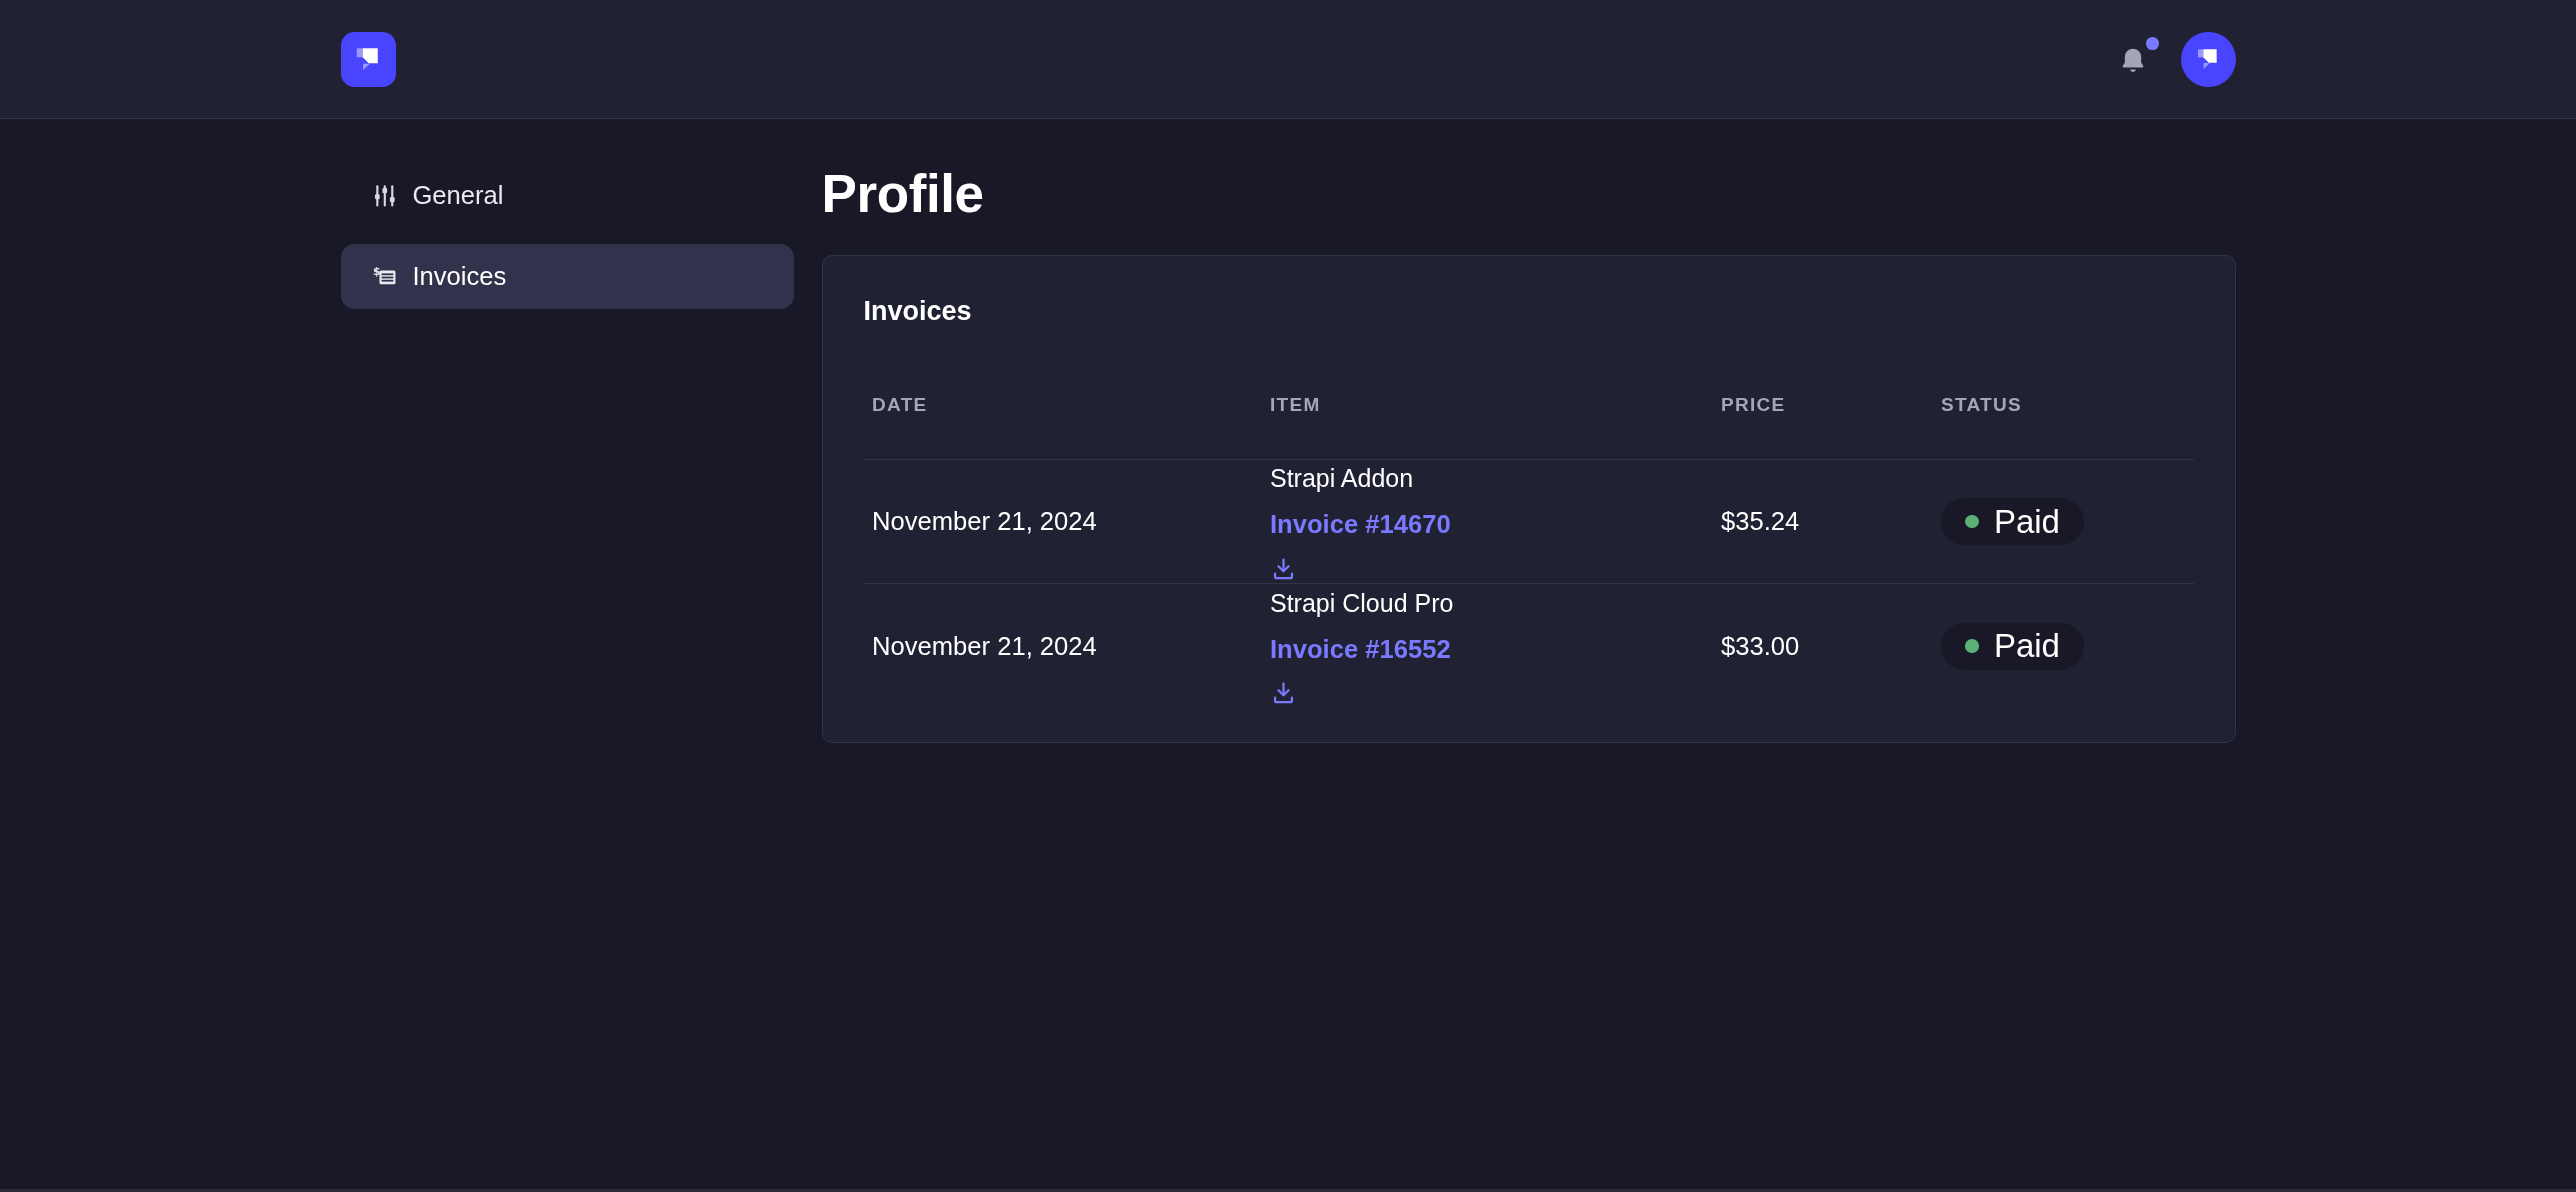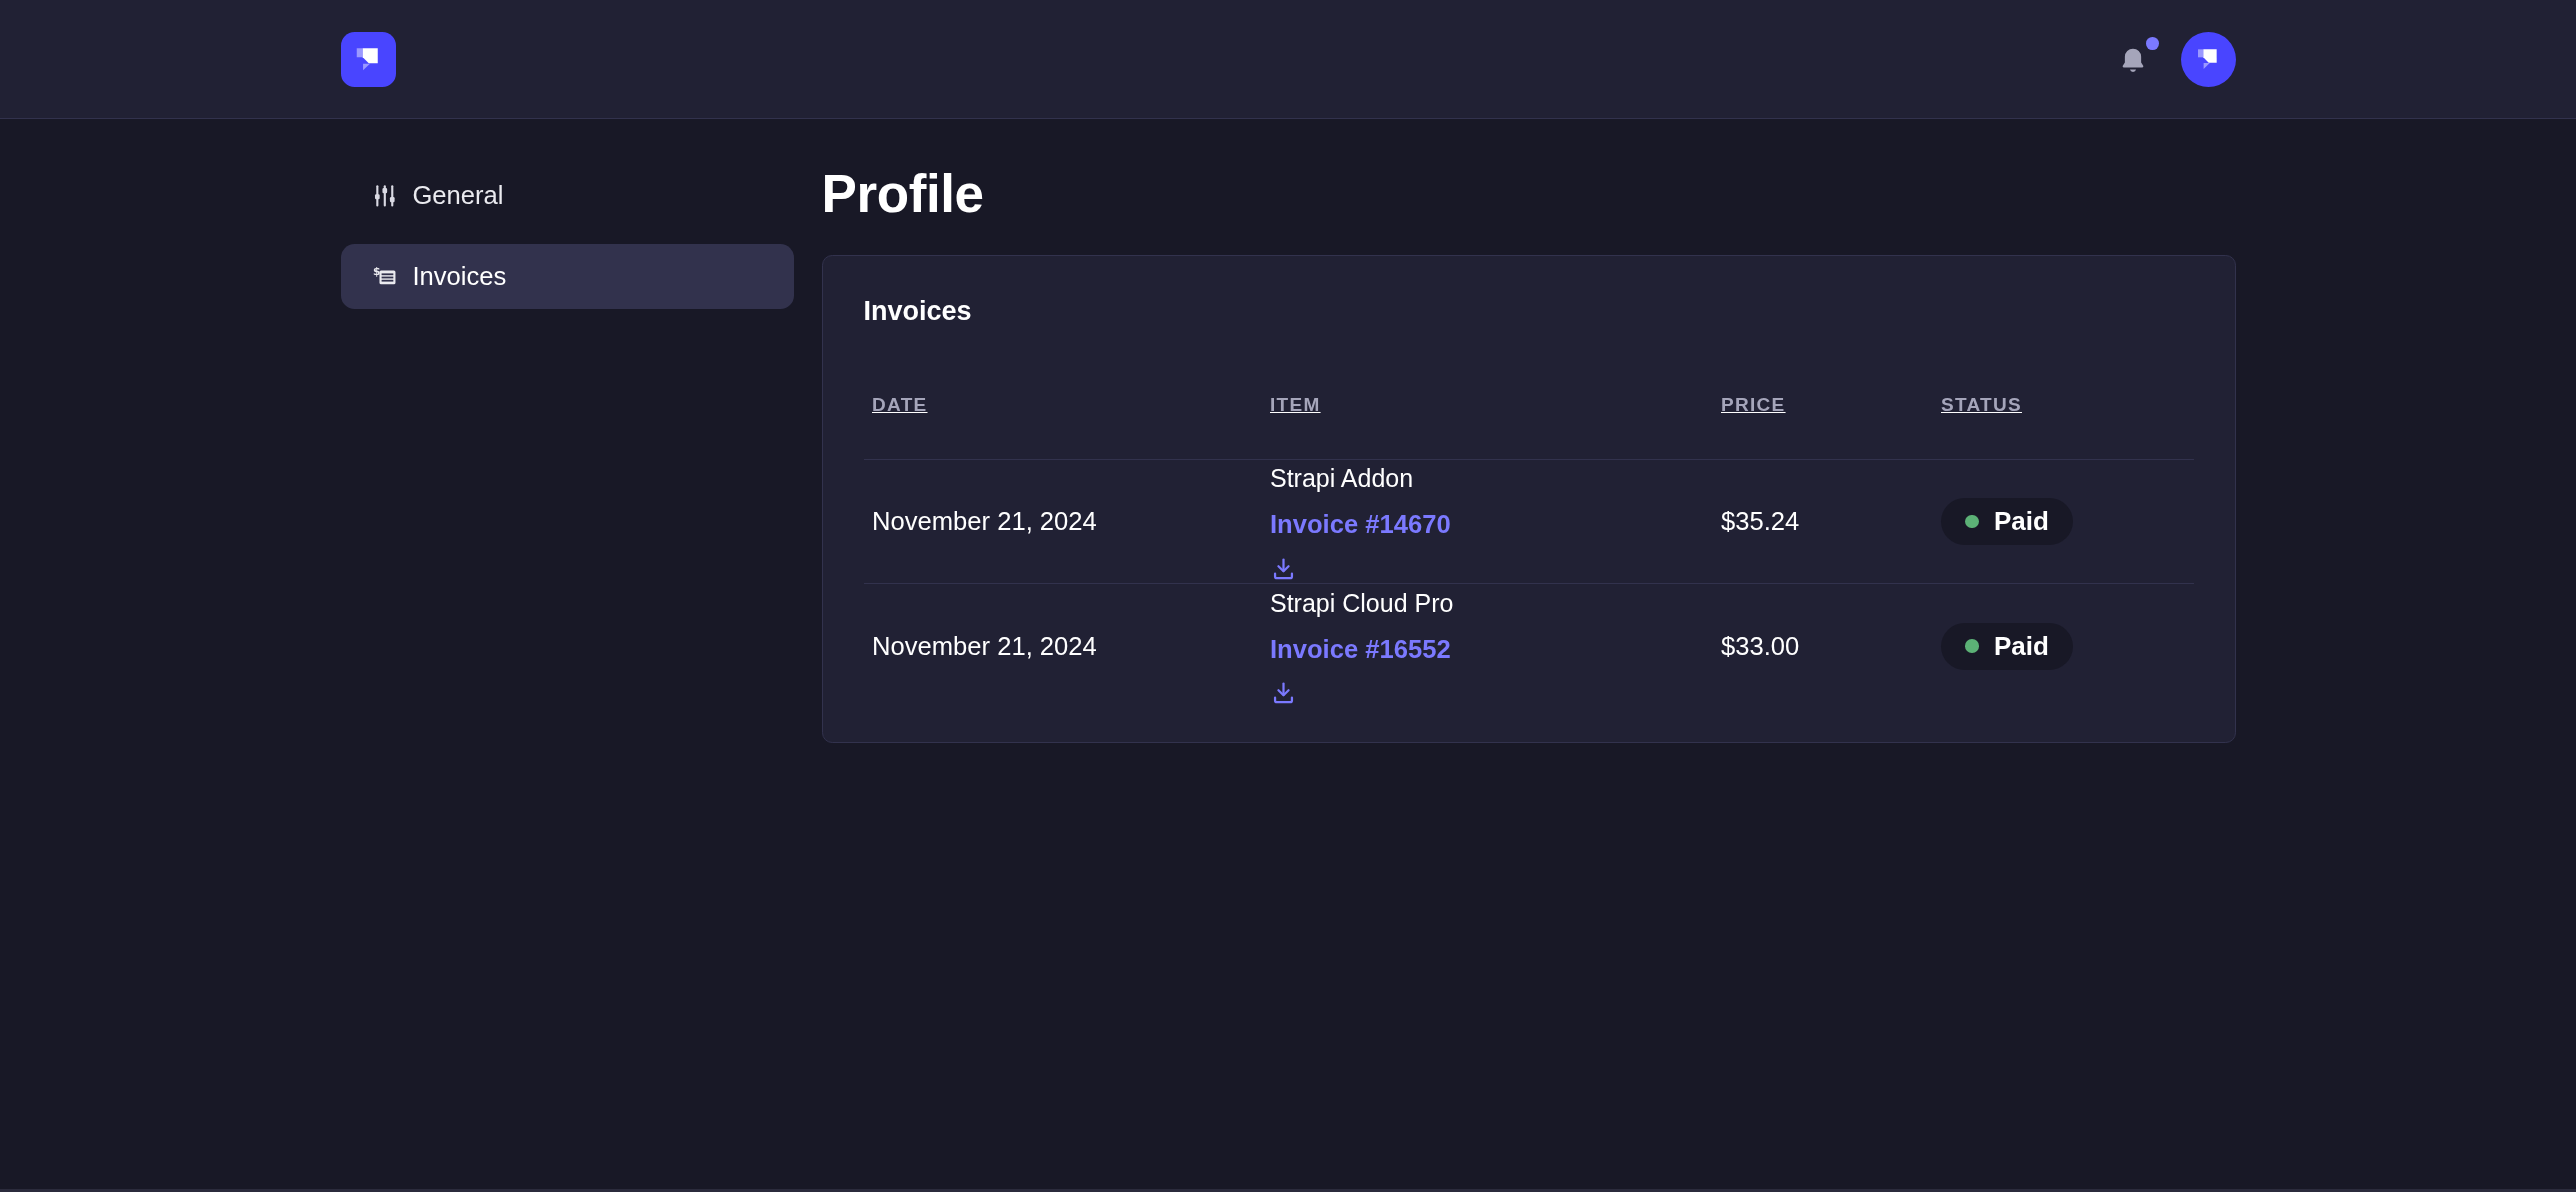--- a/index.html
+++ b/index.html
@@ -98,21 +98,20 @@
     line-height: 36px;
     color: #ffffff;
   }
   .thead, .trow {
     display: grid;
     grid-template-columns: 398px 451px 220px 1fr;
   }
   .thead {
     padding: 65px 0 43px;
     border-bottom: 0.9px solid #32324d;
-    text-decoration: underline;
   }
   .th {
     font-size: 19px;
     font-weight: 700;
     letter-spacing: 1.3px;
     color: #a5a5ba;
     padding-left: 8.5px;
     text-transform: uppercase;
   }
   .trow {
@@ -134,23 +133,22 @@
   .download-btn { width: 27px; height: 27px; cursor: pointer; display: flex; }
   .download-btn svg { width: 27px; height: 27px; }
   .status-badge {
     display: inline-flex;
     align-items: center;
     gap: 15.3px;
     height: 47px;
     padding: 0 24px;
     background: #181826;
     border-radius: 24px;
-    font-size: 26px;
-    color: #ffffff;
-    font-weight: bold;
+    font-size: 33px;
+    color: #ffffff;
   }
   .status-dot { width: 13.6px; height: 13.6px; border-radius: 50%; background: #5cb176; flex: none; }
 
   .bottom-strip {
     position: absolute; left: 0; bottom: 0;
     width: 100%; height: 4.3px;
     background: #2b2b3c;
   }
 </style>
 </head>

